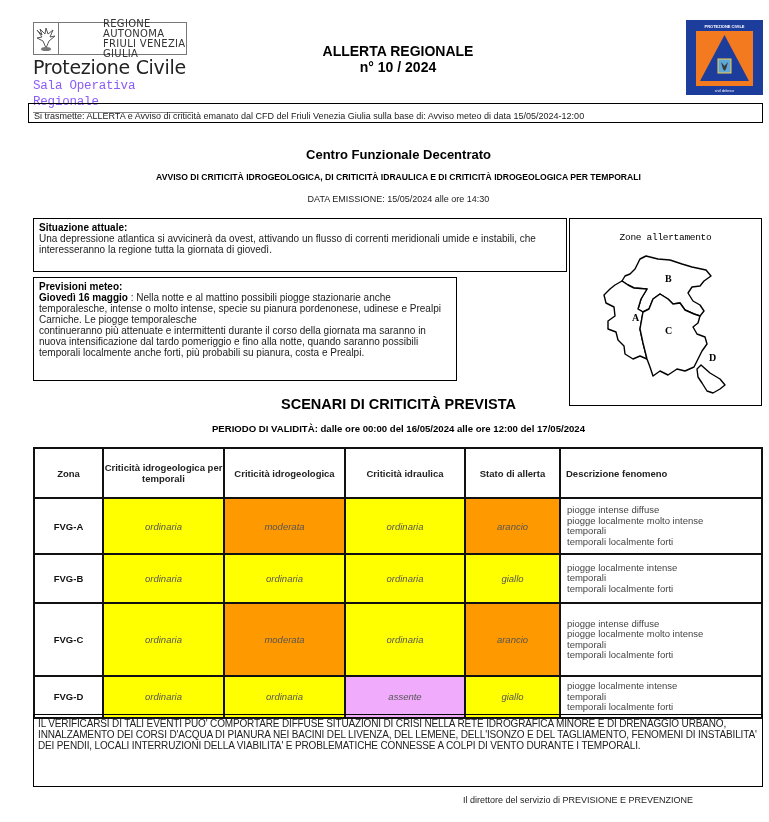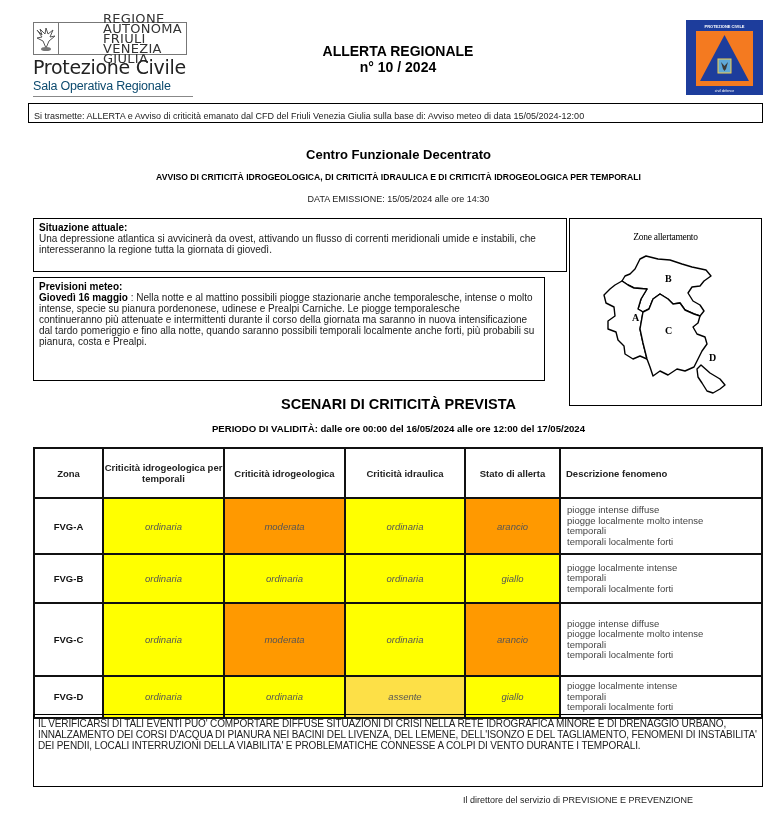--- a/index.html
+++ b/index.html
@@ -5,45 +5,45 @@
   * { box-sizing: border-box; margin: 0; padding: 0; }
   html, body { width: 769px; height: 822px; background: #ffffff; overflow: hidden; }
   body { font-family: "Liberation Sans", sans-serif; color: #000; position: relative; }
 
   .abs { position: absolute; }
 
   
   .logo-left { left: 33px; top: 22px; width: 160px; }
   .logo-emblem-box { display: flex; align-items: center; border: 1px solid #777; width: 154px; height: 33px; }
   .logo-emblem { width: 33px; height: 31px; border-right: 1px solid #777; display: flex; align-items: center; justify-content: center; }
-  .logo-region { font-size: 13px; letter-spacing: 0.3px; color: #333; line-height: 10px; padding-left: 8px; font-family: "DejaVu Sans", sans-serif; margin-left: 36px; }
+  .logo-region { font-size: 10px; letter-spacing: 0.3px; color: #333; line-height: 10px; padding-left: 8px; font-family: "DejaVu Sans", sans-serif; margin-left: 36px; }
   .logo-pc { font-size: 19px; color: #222; margin-top: 1px; line-height: 22px; font-family: "DejaVu Sans", sans-serif; letter-spacing: -0.3px; }
-  .logo-sor { font-size: 12.5px; color: #0c4a6e; line-height: 16px; font-family: Liberation Sans, sans-serif; letter-spacing: -0.2px; }
+  .logo-sor { font-size: 12.5px; color: #8b5cf6; line-height: 16px; font-family: Liberation Mono, monospace; letter-spacing: -0.2px; }
   .logo-underline { width: 160px; height: 1px; background: #888; margin-top: 2px; }
 
   .title-block { left: 250px; top: 43px; width: 296px; text-align: center; font-weight: bold; font-size: 14px; line-height: 16px; }
 
   .logo-right { left: 686px; top: 20px; width: 77px; height: 75px; background: #1d3d9c; }
   .logo-right .lr-title { position: absolute; top: 4px; left: 0; right: 0; text-align: center; color: #fff; font-size: 4px; font-weight: bold; }
   .logo-right .lr-orange { position: absolute; left: 10px; top: 11px; width: 57px; height: 55px; background: #f47a20; }
   .logo-right .lr-foot { position: absolute; bottom: 2px; left: 0; right: 0; text-align: center; color: #fff; font-size: 3.5px; }
 
   .transmit { left: 28px; top: 103px; width: 735px; height: 20px; border: 1px solid #000; font-size: 9px; line-height: 24px; padding-left: 5px; color: #222; }
 
   .cfd-title { left: 0; width: 797px; top: 147px; text-align: center; font-weight: bold; font-size: 13px; }
   .avviso-title { left: 0; width: 797px; top: 172px; text-align: center; font-weight: bold; font-size: 8.6px; }
   .data-emissione { left: 0; width: 797px; top: 194px; text-align: center; font-size: 9px; color: #222; }
 
   .box { border: 1px solid #000; font-size: 10px; line-height: 11px; padding: 3px 5px; color: #222; }
   .box .box-title { font-weight: bold; color: #000; }
   .situazione { left: 33px; top: 218px; width: 534px; height: 54px; }
-  .previsioni { left: 33px; top: 277px; width: 512px; height: 104px; }
+  .previsioni { left: 33px; top: 277px; width: 424px; height: 104px; }
 
   .map-box { left: 569px; top: 218px; width: 193px; height: 188px; border: 1px solid #000; }
-  .map-title { position: absolute; top: 13px; left: 0; right: 0; text-align: center; font-family: Liberation Serif, serif; font-size: 9.5px; letter-spacing: -0.3px; }
+  .map-title { position: absolute; top: 13px; left: 0; right: 0; text-align: center; font-family: Liberation Mono, monospace; font-size: 9.5px; letter-spacing: -0.3px; }
 
   .scenari { left: 0; width: 797px; top: 396px; text-align: center; font-weight: bold; font-size: 14.5px; }
   .periodo { left: 0; width: 797px; top: 423px; text-align: center; font-weight: bold; font-size: 9.6px; }
 
   
   table.crit { position: absolute; left: 33px; top: 447px; width: 730px; border-collapse: collapse; }
   table.crit td, table.crit th { border: 2px solid #111; font-size: 9.5px; text-align: center; vertical-align: middle; }
   table.crit th { height: 50px; font-weight: bold; background: #fff; line-height: 11px; color: #222; }
   table.crit th.desc { text-align: left; padding-left: 5px; }
   table.crit td.zona { font-weight: bold; background: #fff; color: #111; }
@@ -195,21 +195,21 @@
         <div>piogge intense diffuse</div>
         <div>piogge localmente molto intense</div>
         <div>temporali</div>
         <div>temporali localmente forti</div>
       </td>
     </tr>
     <tr class="r-d">
       <td class="zona">FVG-D</td>
       <td class="lvl" style="background:#ffff00">ordinaria</td>
       <td class="lvl" style="background:#ffff00">ordinaria</td>
-      <td class="lvl" style="background:#fde047">assente</td>
+      <td class="lvl" style="background:#f0abfc">assente</td>
       <td class="lvl" style="background:#ffff00">giallo</td>
       <td class="desc">
         <div>piogge localmente intense</div>
         <div>temporali</div>
         <div>temporali localmente forti</div>
       </td>
     </tr>
   </tbody>
 </table>
 

